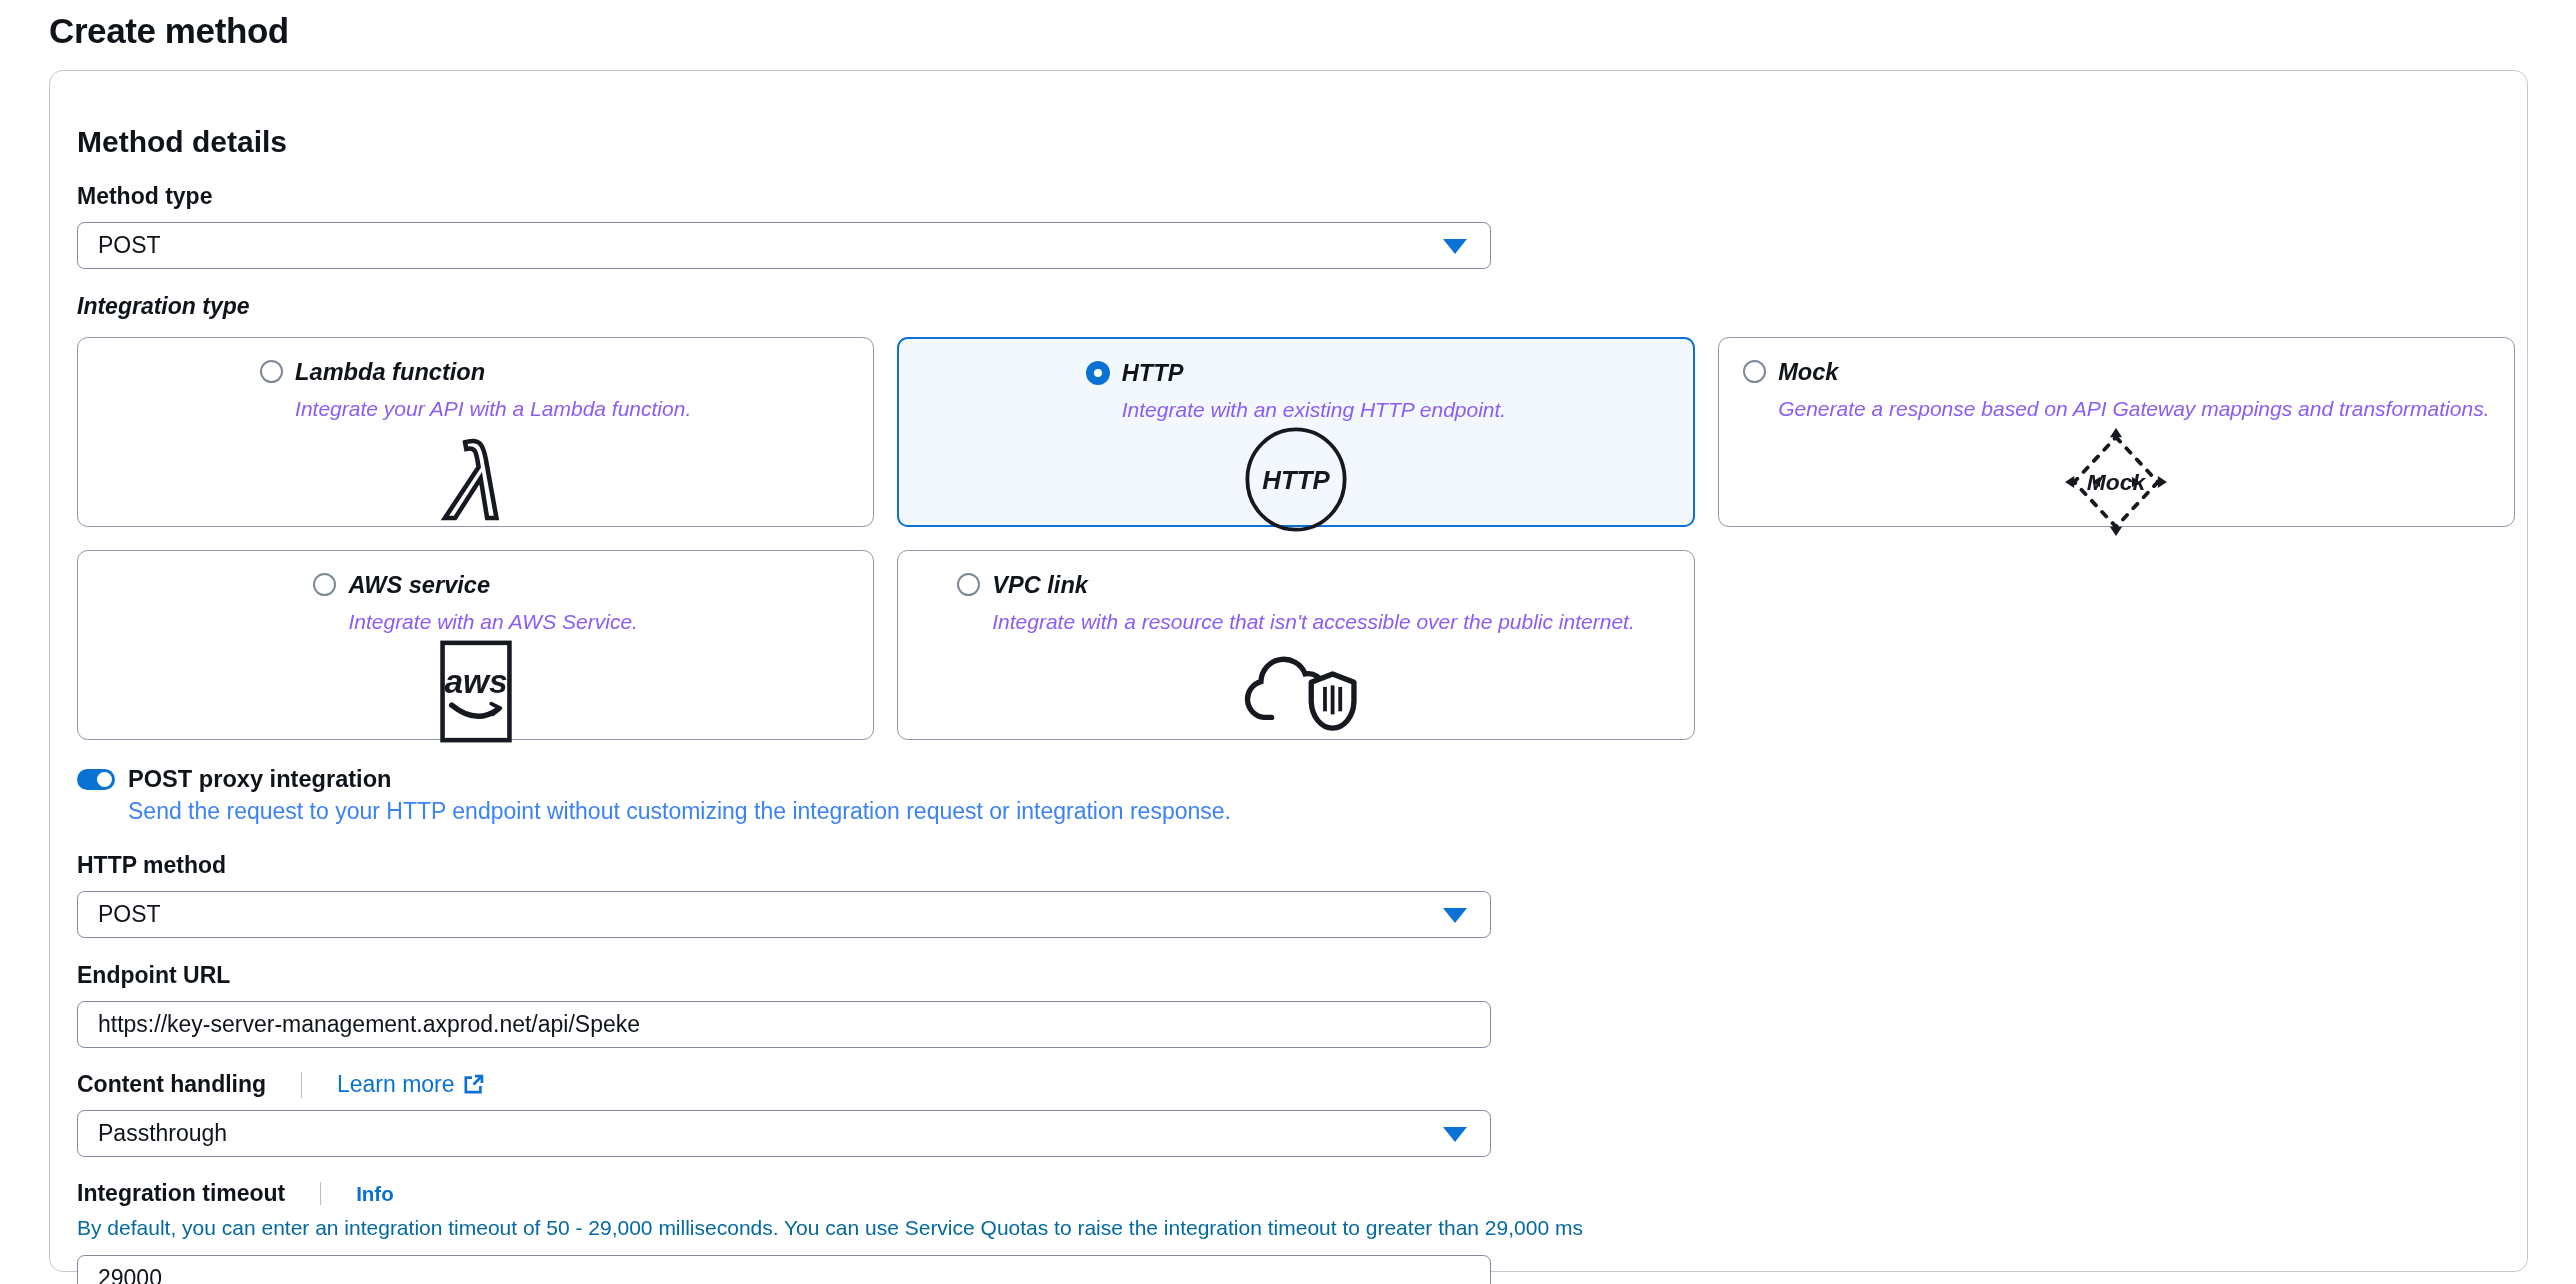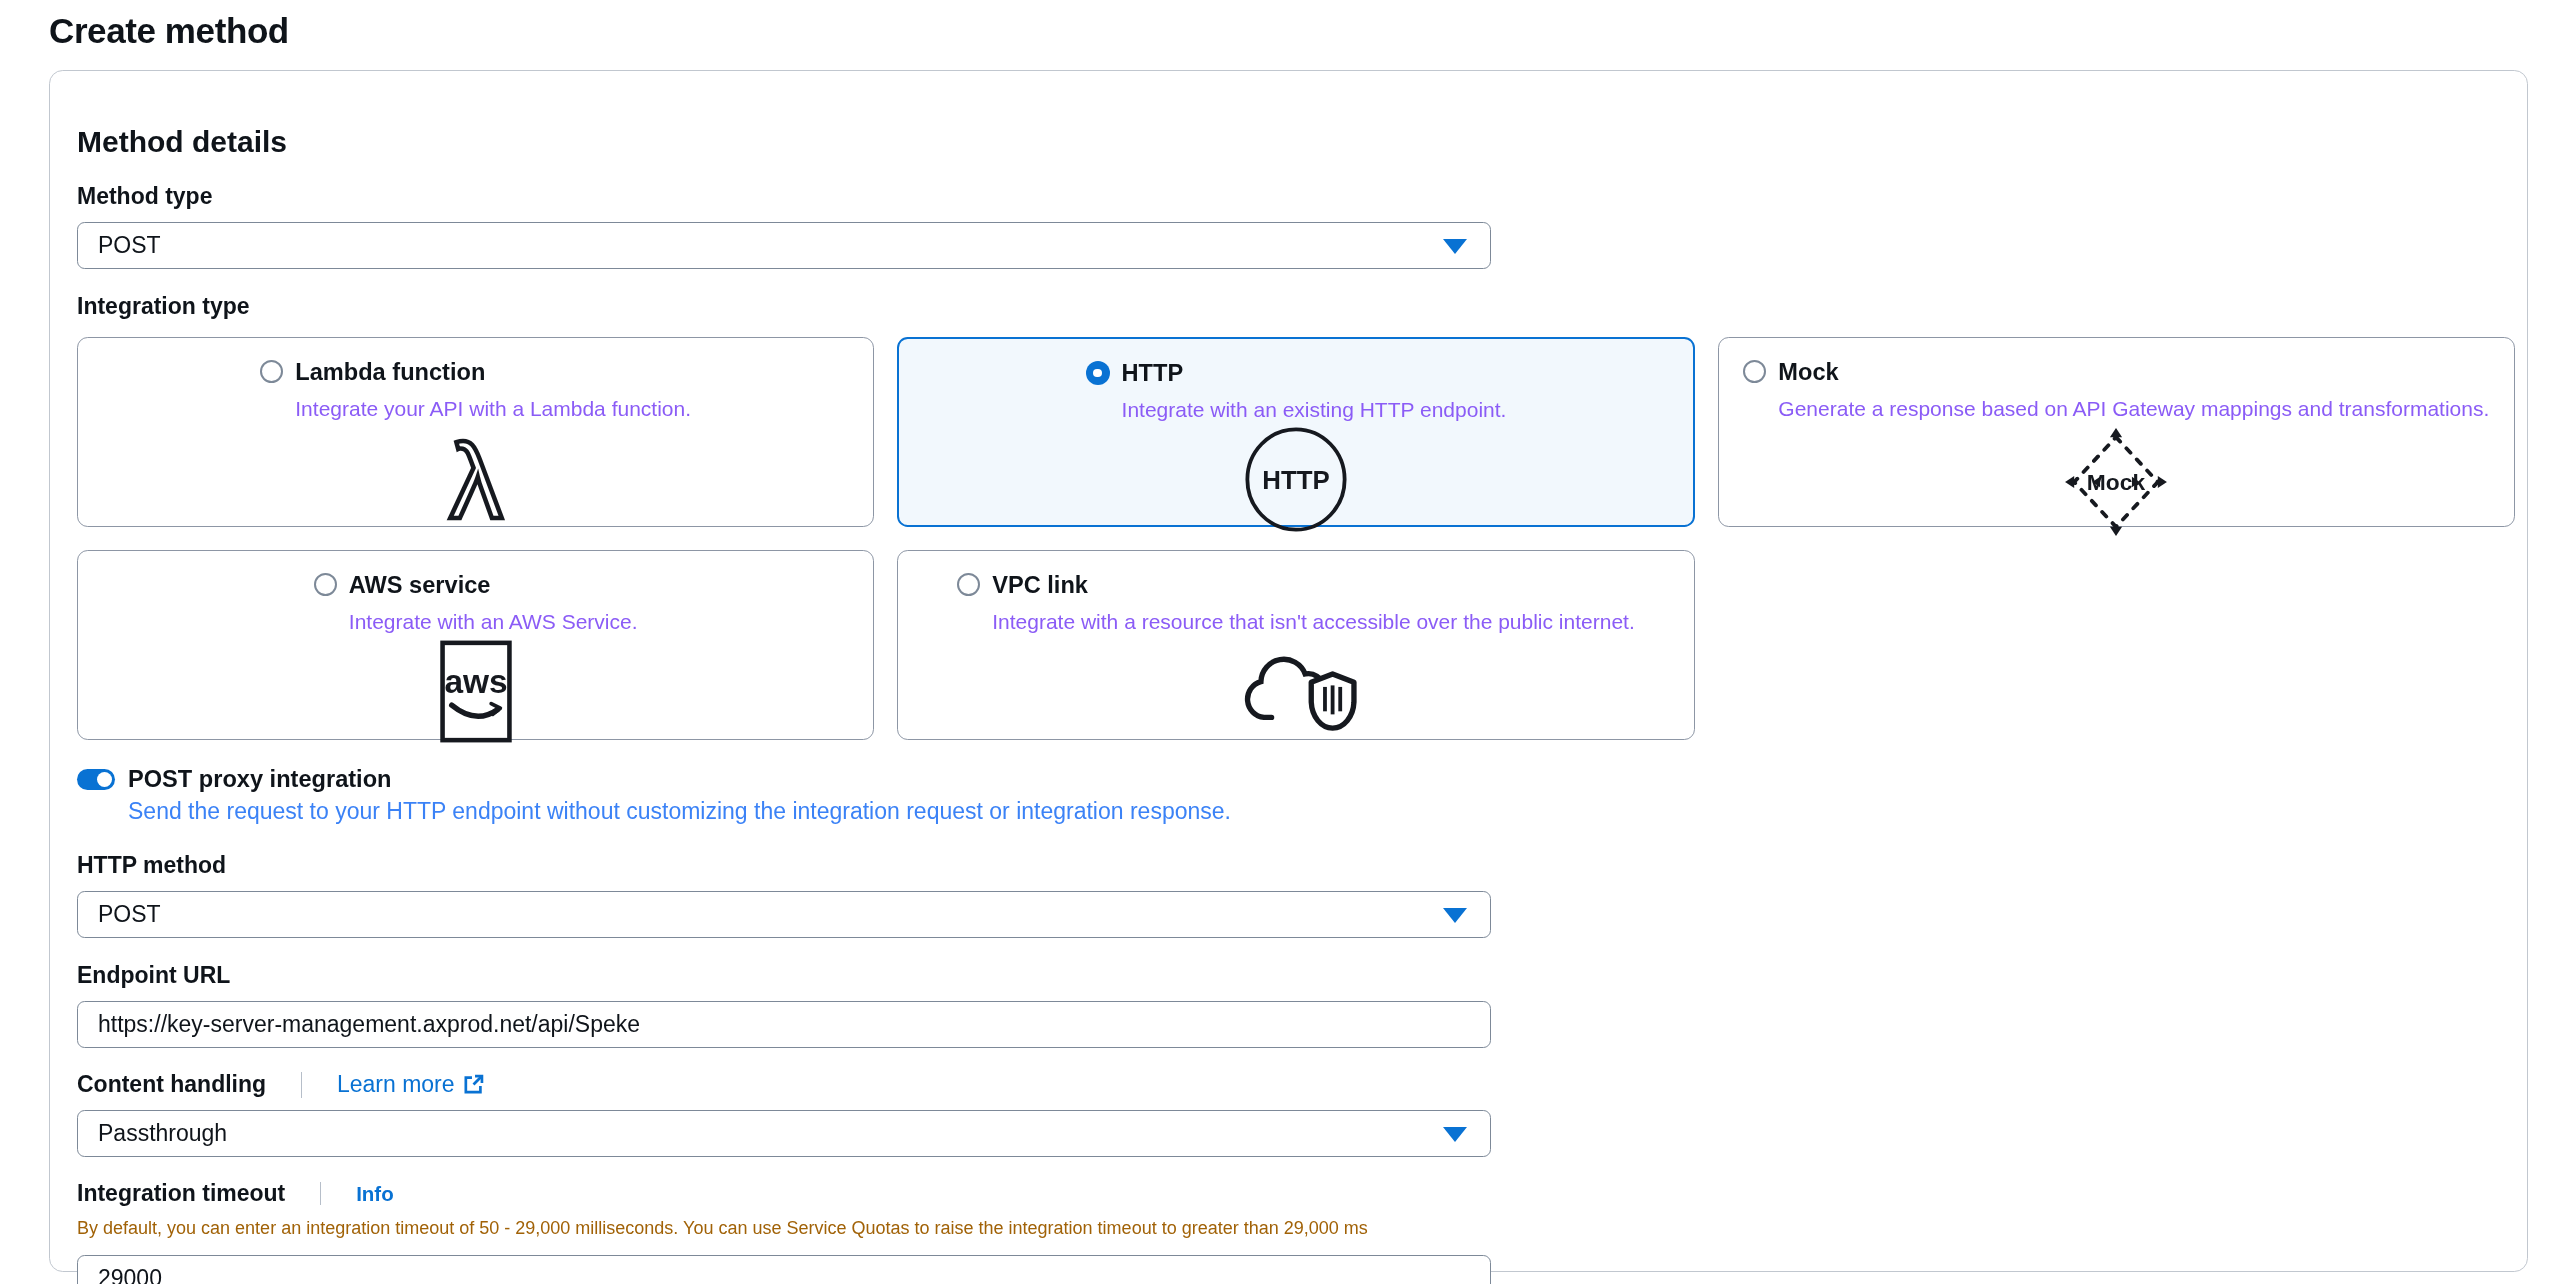--- a/index.html
+++ b/index.html
@@ -41,41 +41,41 @@
   .toggle::after { content:""; position:absolute; right:3px; top:2.7px; width:15px; height:15px;
     border-radius:50%; background:#fff; }
   .toggle-desc { font-size:23px; line-height:29px; margin:4.6px 0 0 51px; color:#3b82f6; }
 
   .label-row { display:flex; align-items:center;gap:21px; }
   .vdivider { width:1.5px; height:26px; background:#b6bec9; margin:0 13.7px; }
   .link { color:#0972d3; font-size:23px; font-weight:400; text-decoration:none; display:flex;
     align-items:center; cursor:pointer; }
   .link.small { font-size:20.5px; font-weight:700; }
   .ext-icon { margin-left:7.6px; }
-  .help-text { font-size:18px; color:#a16207; line-height:26px; margin-top:7.6px; }
+  .help-text { font-size:21px; color:#0369a1; line-height:26px; margin-top:7.6px; }
 
   svg text { font-family:"Liberation Sans","DejaVu Sans",sans-serif; }
 </style>
 </head>
 <body>
 
 <h1 class="page-title">Create method</h1>
 
 <section class="panel">
   <h2 class="section-title">Method details</h2>
 
   <div class="group">
     <div class="field-label">Method type</div>
     <div class="select" role="button">
       <span>POST</span>
       <span class="caret"></span>
     </div>
   </div>
 
-  <div class="group" style="margin-top:24px;">
+  <div class="group" style="margin-top:24px;font-style:italic;">
     <div class="field-label">Integration type</div>
     <div class="cards">
 
       <div class="icard">
         <div class="icard-head">
           <span class="radio"></span>
           <div>
             <div class="icard-title">Lambda function</div>
             <div class="icard-desc">Integrate your API with a Lambda function.</div>
           </div>

